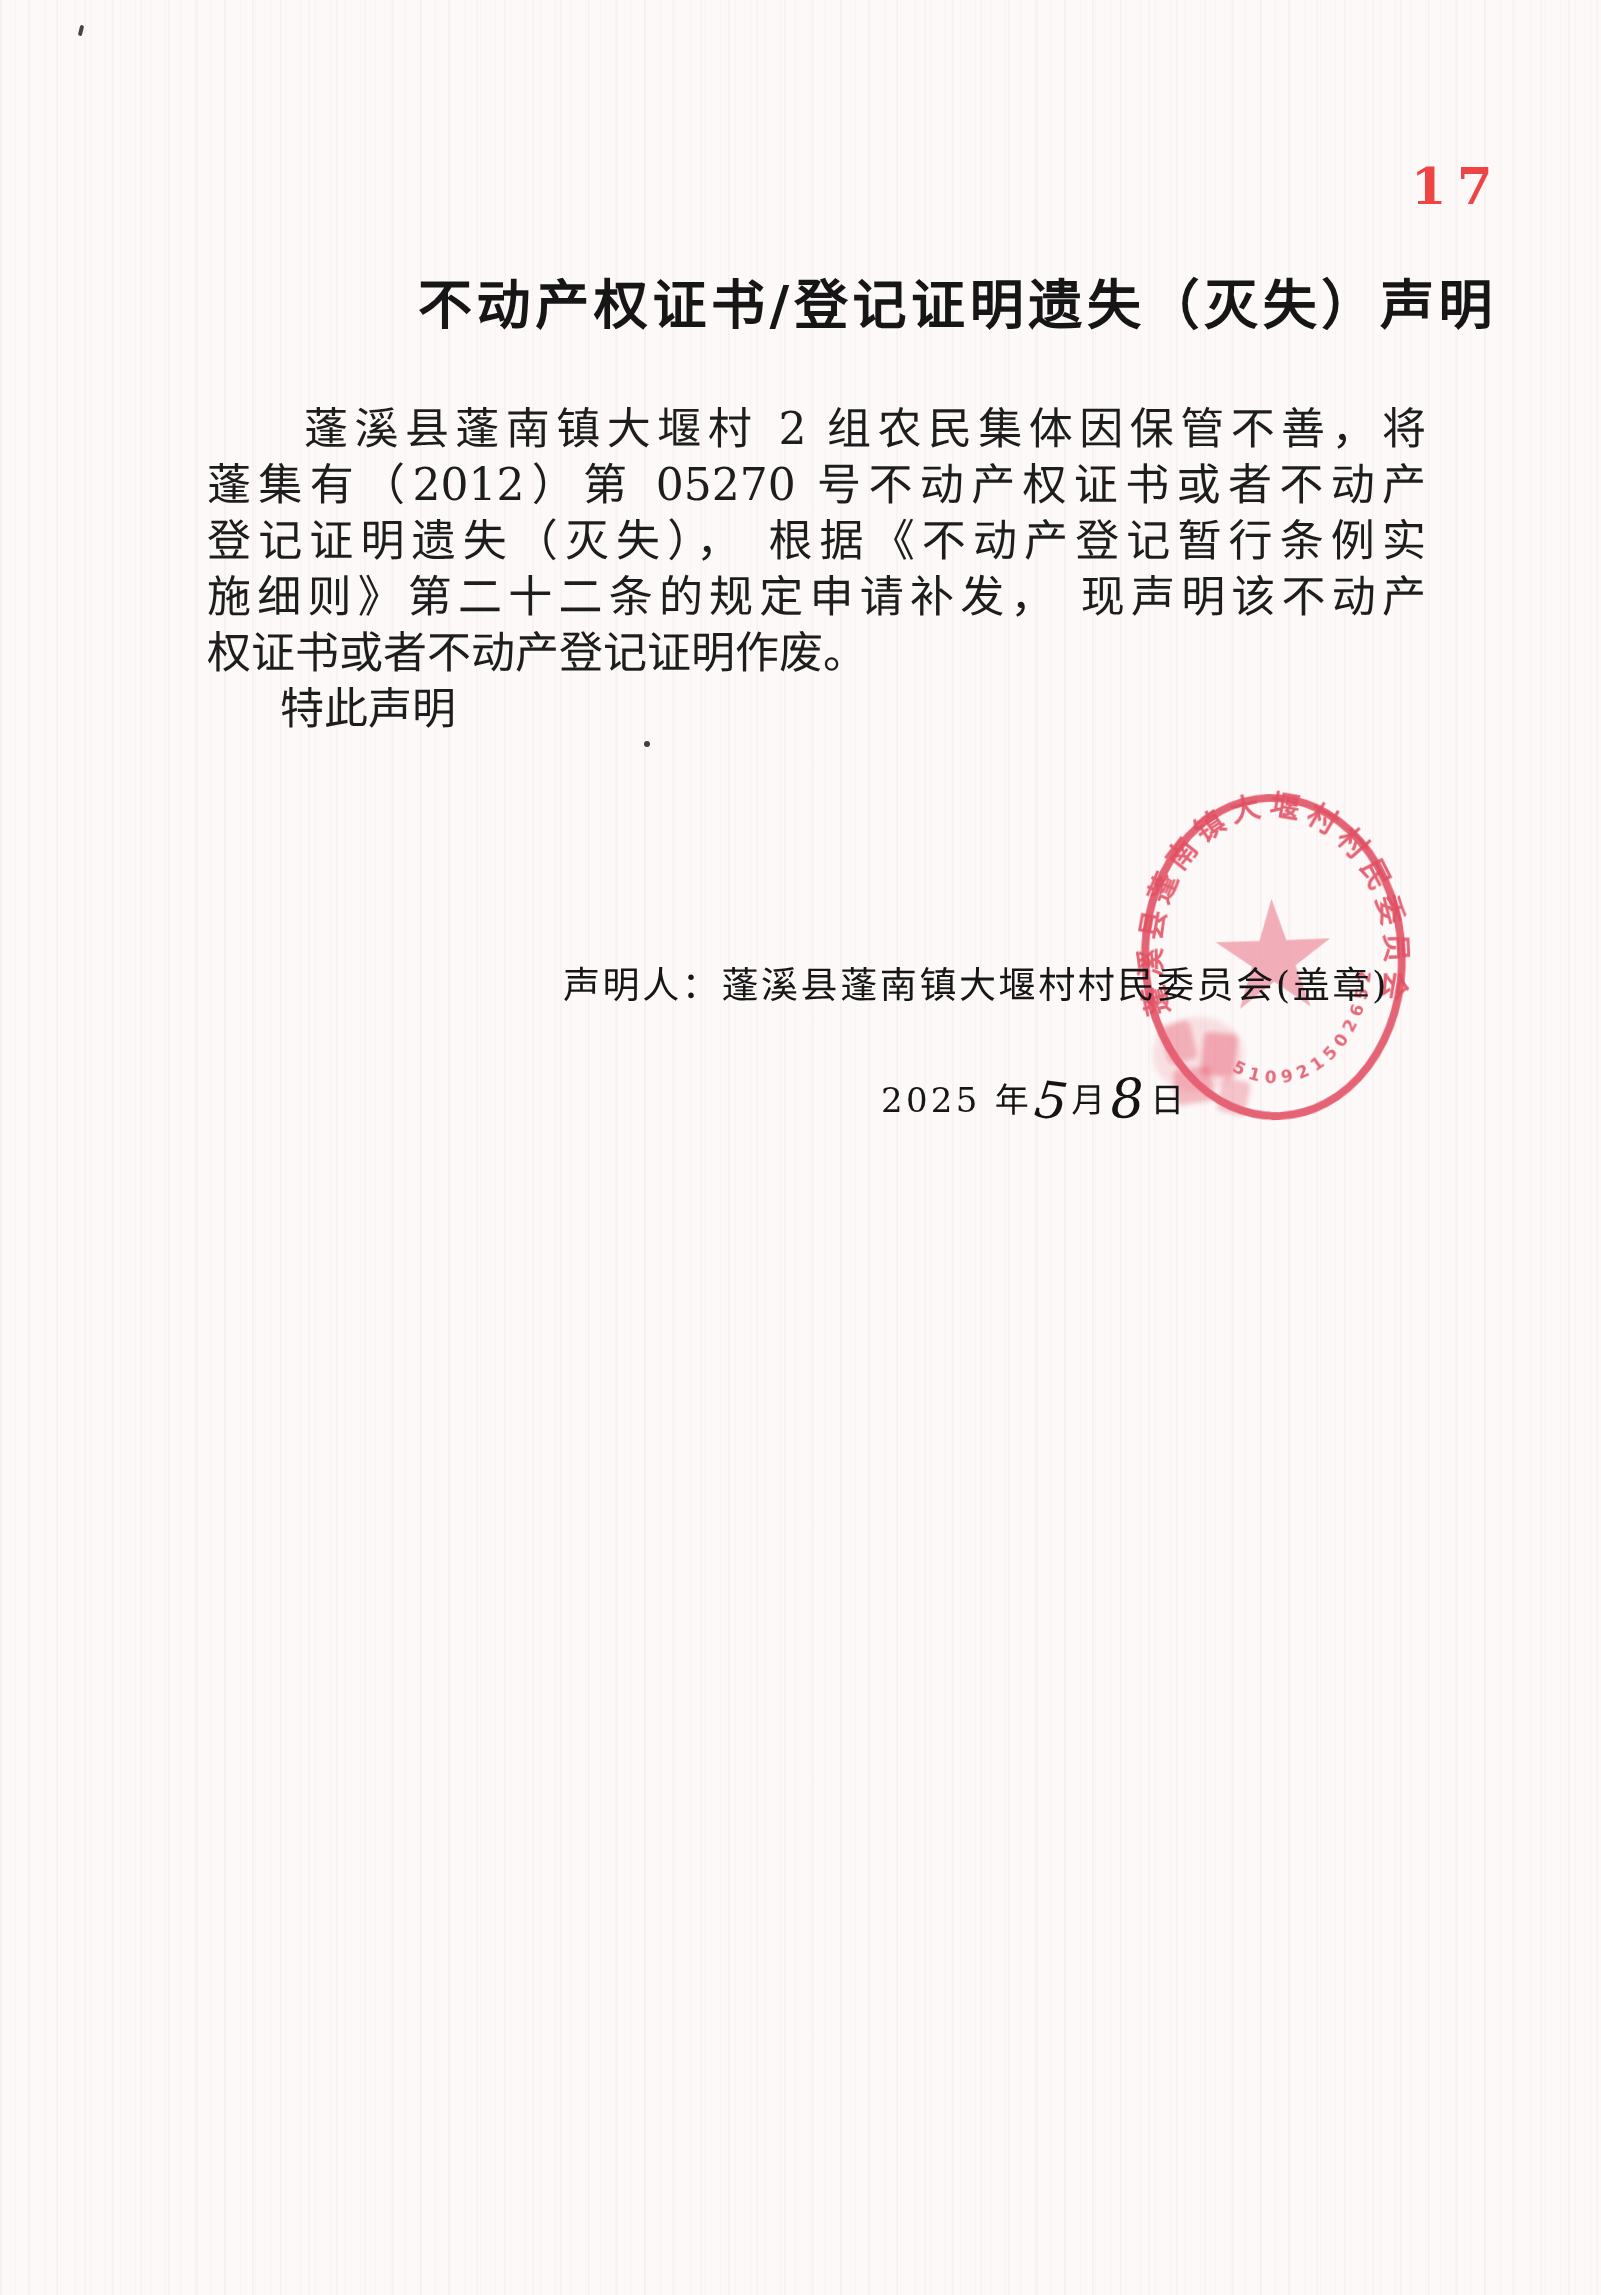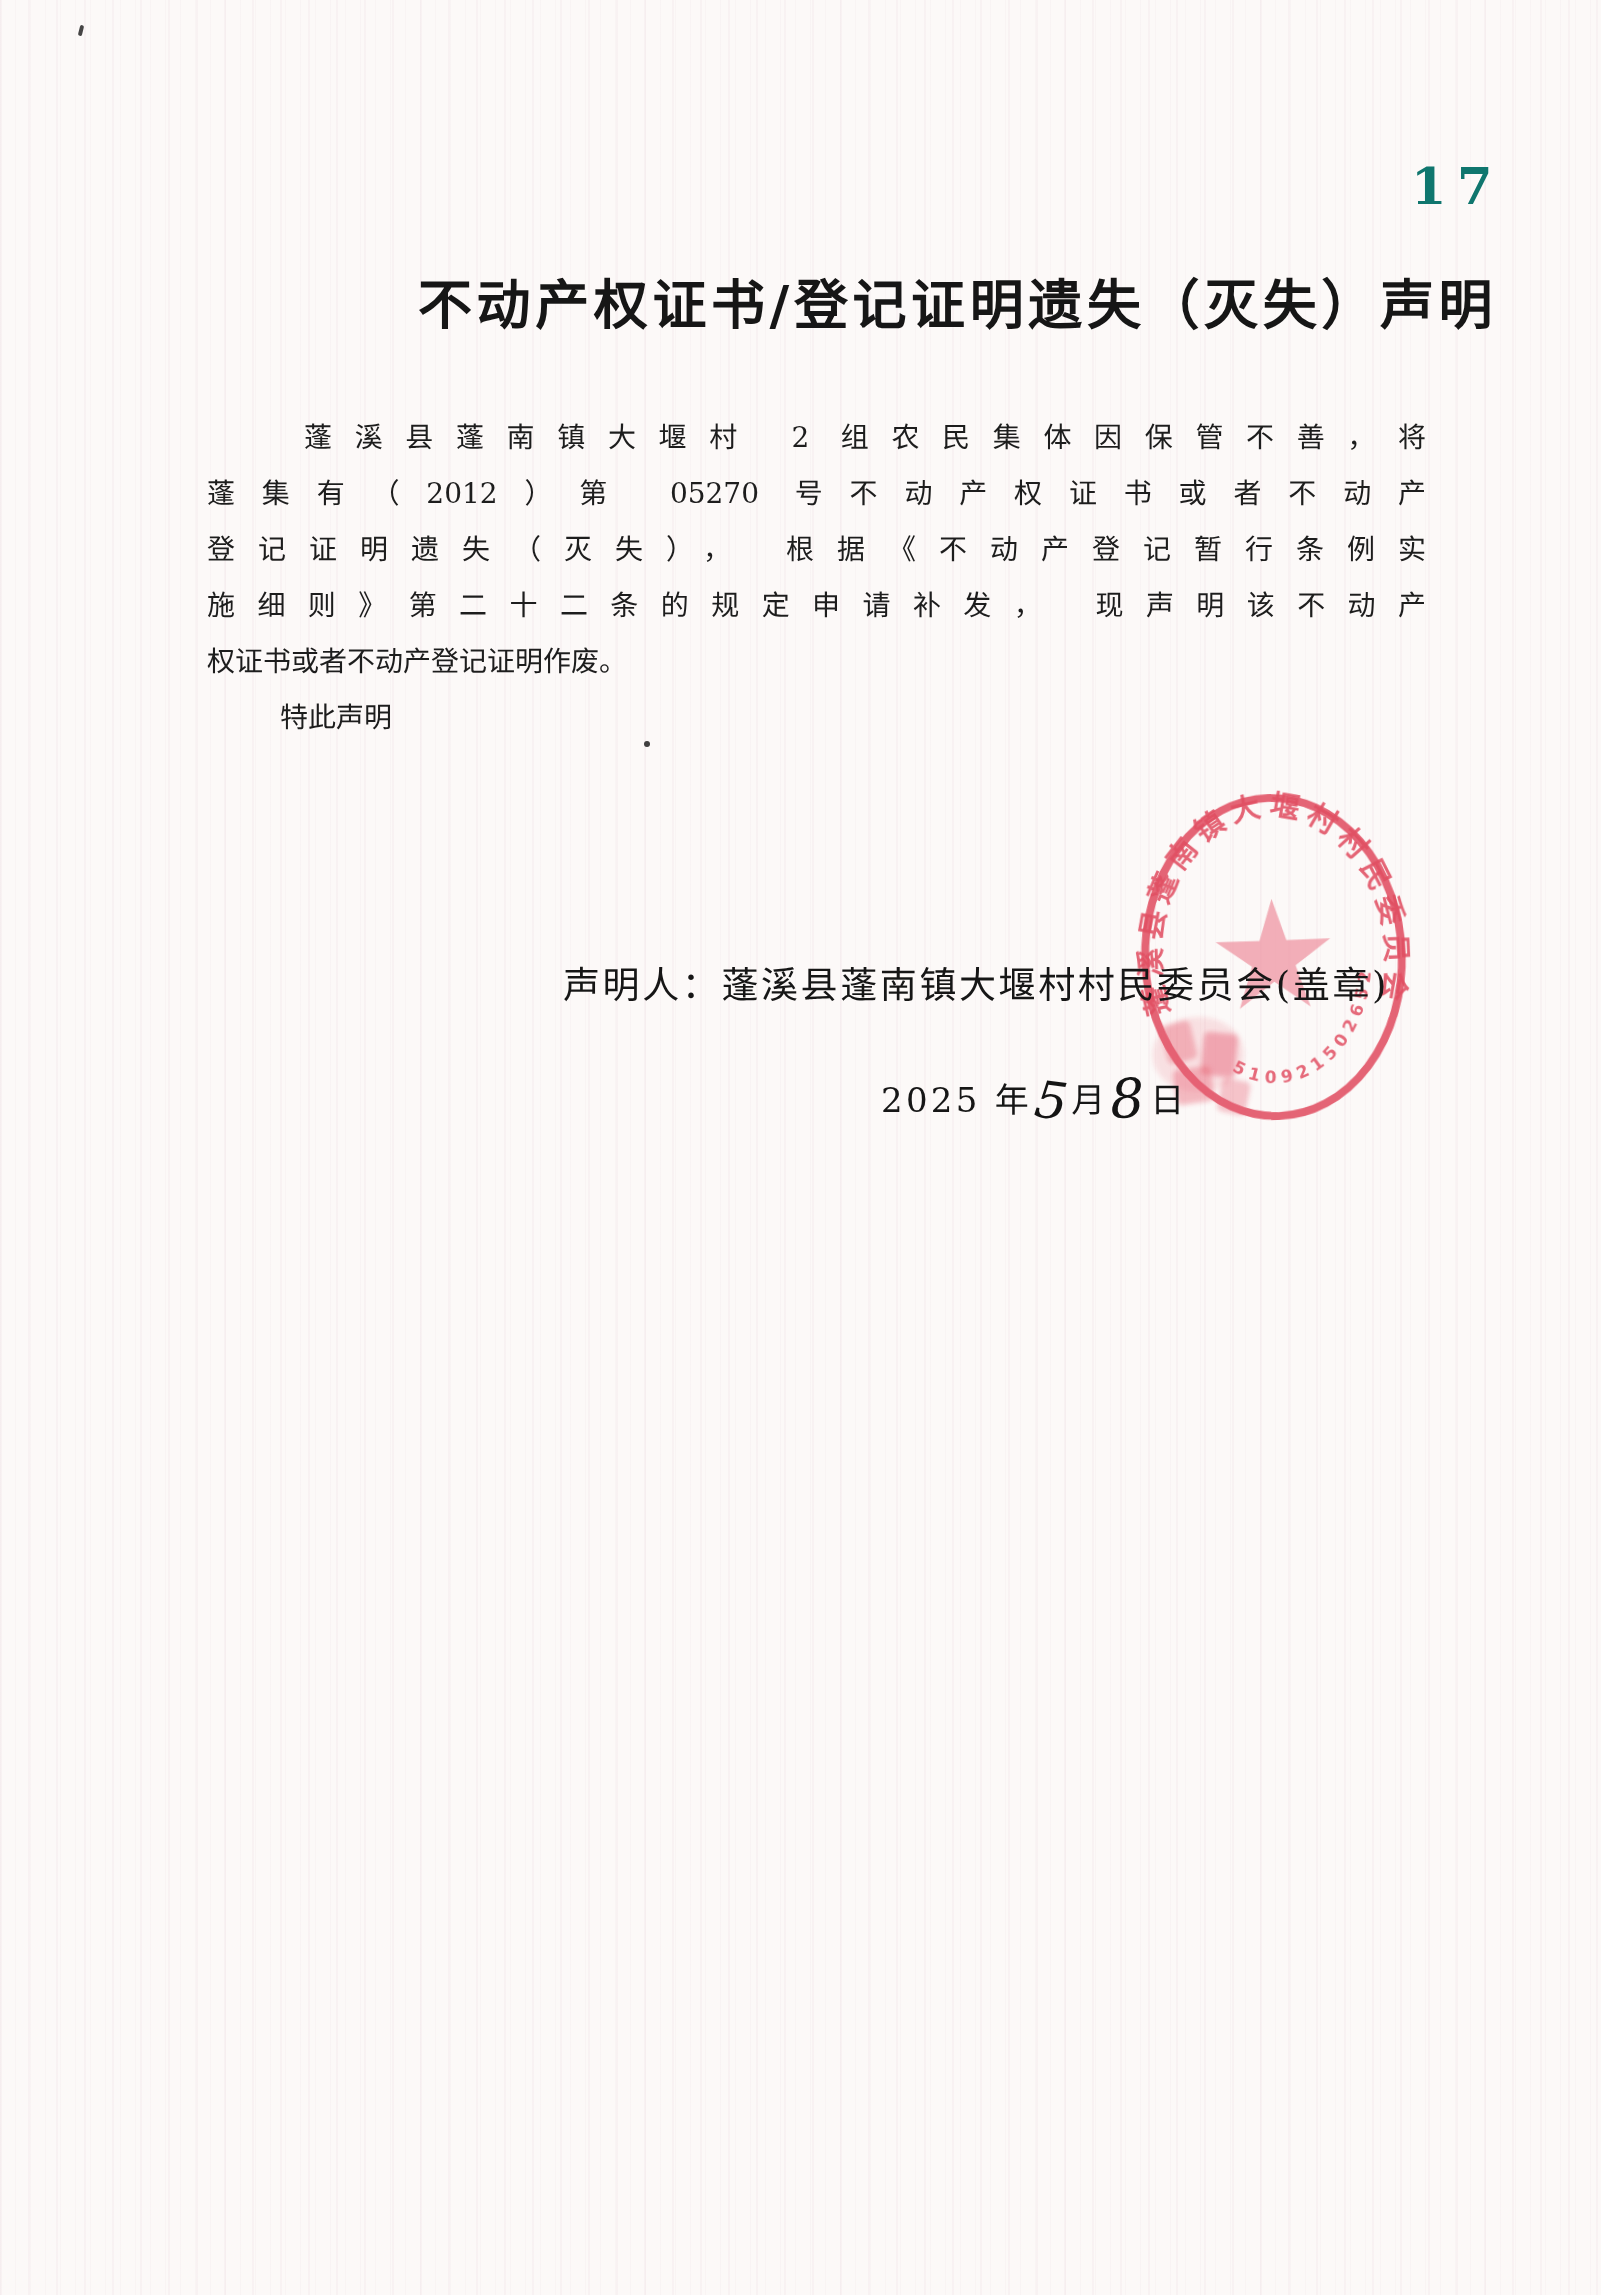--- a/index.html
+++ b/index.html
@@ -19,34 +19,34 @@
     background:
       repeating-linear-gradient(90deg, rgba(233,214,221,0.20) 0px, rgba(233,214,221,0.20) 2px, rgba(255,255,255,0) 2px, rgba(255,255,255,0) 28px),
       repeating-linear-gradient(90deg, rgba(226,206,215,0.12) 0px, rgba(226,206,215,0.12) 1.3px, rgba(255,255,255,0) 1.3px, rgba(255,255,255,0) 15px);
     pointer-events:none;
     z-index:0;
   }
   .page-number {
     position:absolute; top:156px; left:1411px;
     font-family:"DejaVu Serif", serif;
     font-size:51px; font-weight:700; letter-spacing:10.5px;
-    color:#0f766e; z-index:3;
+    color:#ef4444; z-index:3;
   }
   .doc-title {
     position:absolute; top:261px; left:418px;
     margin:0;
     font-family:"DejaVu Sans", sans-serif;
     font-size:54px; font-weight:700; letter-spacing:4.6px;
     color:#161616; z-index:3;
     white-space:nowrap;
   }
   .doc-body {
     position:absolute; top:401px; left:207px; width:1219px;
-    font-size:28px; line-height:56px;
-    color:#1d1d1d; z-index:3;margin-top:9px;
+    font-size:44px; line-height:56px;
+    color:#1d1d1d; z-index:3;
   }
   .doc-body .line { min-height:56px; }
   .doc-body .justify { text-align:justify; text-align-last:justify; }
   .doc-body .indent { text-indent:97px; }
   .doc-body .indent-small { text-indent:73px; }
   .sign-line {
     position:absolute; top:955px; left:555px;
     font-size:37px; letter-spacing:2.6px; white-space:nowrap;
     color:#161616; z-index:3;margin-left:8px;
   }

